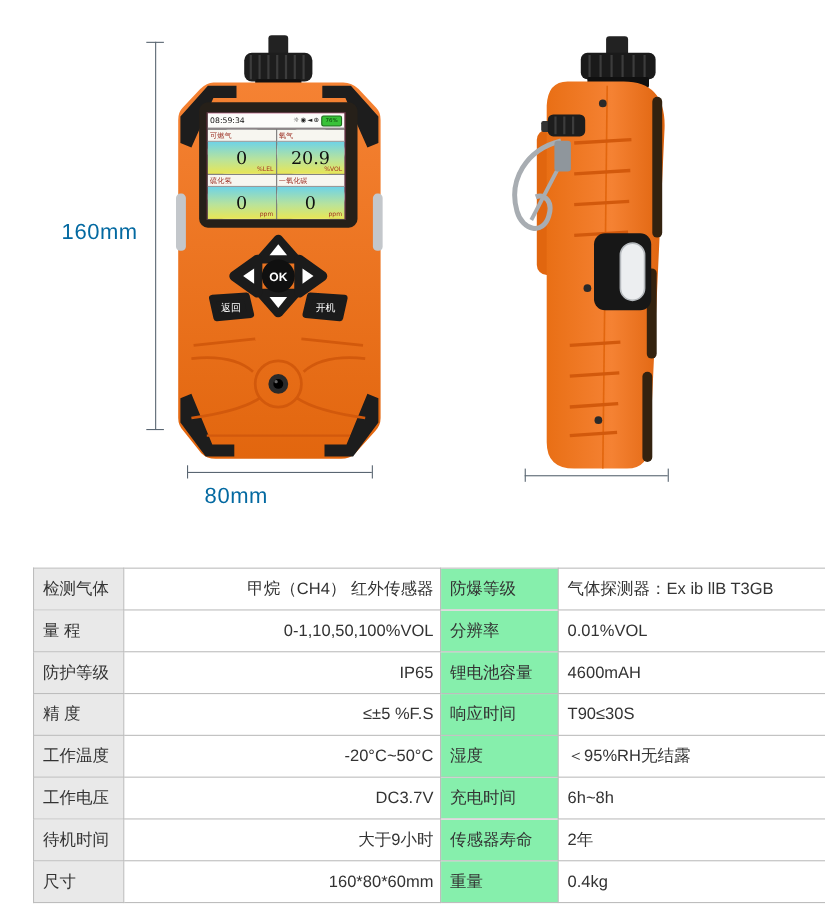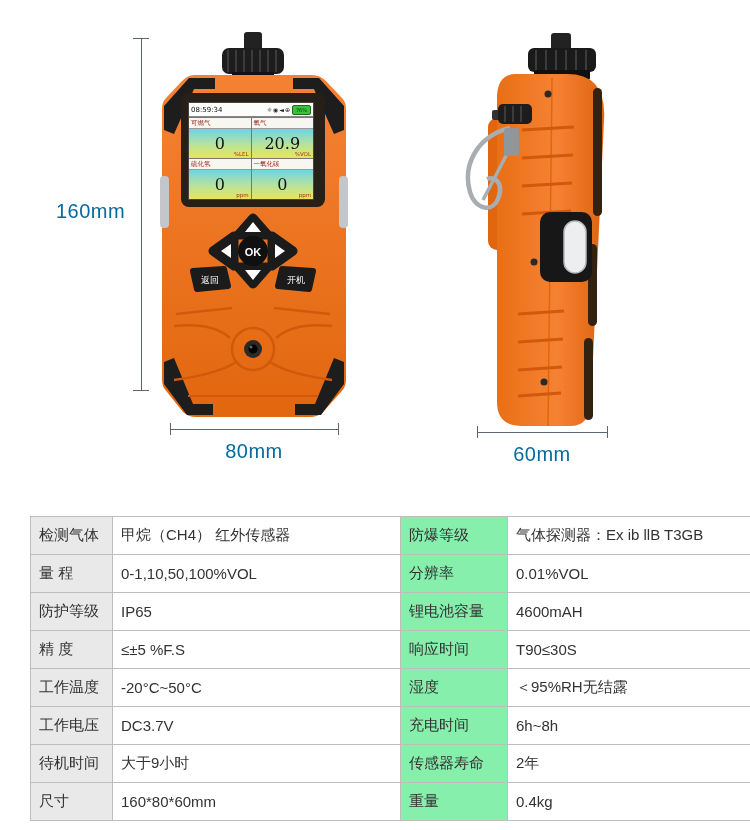--- a/index.html
+++ b/index.html
@@ -38,21 +38,21 @@
             display:flex;align-items:center;justify-content:center;position:relative;}
   .lcd-val{font-family:"DejaVu Serif",serif;font-size:16px;color:#111;line-height:1;}
   .lcd-unit{position:absolute;right:2px;bottom:1px;font-size:5.5px;color:#a33222;}
 
   
   .spec-wrap{position:absolute;left:30px;top:516px;}
   table.spec{border-collapse:collapse;table-layout:fixed;width:694px;}
   table.spec td{border:1px solid #bdbdbd;height:37px;font-size:15px;color:#333;
                 padding:0 6px 0 8px;vertical-align:middle;white-space:nowrap;overflow:hidden;}
   td.lbl{background:#e9e9e9;width:67px;}
-  td.val{background:#fff;width:273px;}
+  td.val{background:#fff;width:273px;text-align:right;}
   td.lbl2{background:#86efac;width:92px;}
   td.val2{background:#fff;width:262px;}
 
   svg text{font-family:"Liberation Sans","DejaVu Sans",sans-serif;}
 </style>
 </head>
 <body>
 
 <div class="photo-area">
 
@@ -173,21 +173,21 @@
             <span class="lcd-unit">ppm</span>
           </div>
         </div>
       </div>
     </div>
   </div>
 
   <div class="cap-v" style="left:170px;top:423px;"></div>
   <div class="dim-line-h" style="left:170px;top:429px;width:168px;"></div>
   <div class="cap-v" style="left:338px;top:423px;"></div>
-  <div class="dim-label" style="left:170px;top:440px;width:168px;text-align:center;">80mm</div>
+  <div class="dim-label" style="left:186px;top:440px;width:168px;">80mm</div>
 
   <div class="side-device">
     <svg width="162" height="400" viewBox="0 0 162 400">
       <defs>
         <linearGradient id="sideG" x1="0" y1="0" x2="1" y2="0">
           <stop offset="0" stop-color="#e96f15"></stop>
             <stop offset=".5" stop-color="#f5argument8233"></stop>
           <stop offset="1" stop-color="#e2660e"></stop>
         </linearGradient>
         <linearGradient id="sideG2" x1="0" y1="0" x2="1" y2="0">
@@ -258,21 +258,20 @@
         <circle cx="96" cy="64" r="3.5"></circle>
         <circle cx="82" cy="232" r="3.5"></circle>
         <circle cx="92" cy="352" r="3.5"></circle>
       </g>
     </svg>
   </div>
 
   <div class="cap-v" style="left:477px;top:426px;"></div>
   <div class="dim-line-h" style="left:477px;top:432px;width:130px;"></div>
   <div class="cap-v" style="left:607px;top:426px;"></div>
-  <div class="dim-label" style="left:477px;top:443px;width:130px;text-align:center;">60mm</div>
 </div>
 
 <div class="spec-wrap">
   <table class="spec">
     <tbody>
       <tr>
         <td class="lbl">检测气体</td>
         <td class="val">甲烷（CH4） 红外传感器</td>
         <td class="lbl2">防爆等级</td>
         <td class="val2">气体探测器：Ex ib llB T3GB</td>

